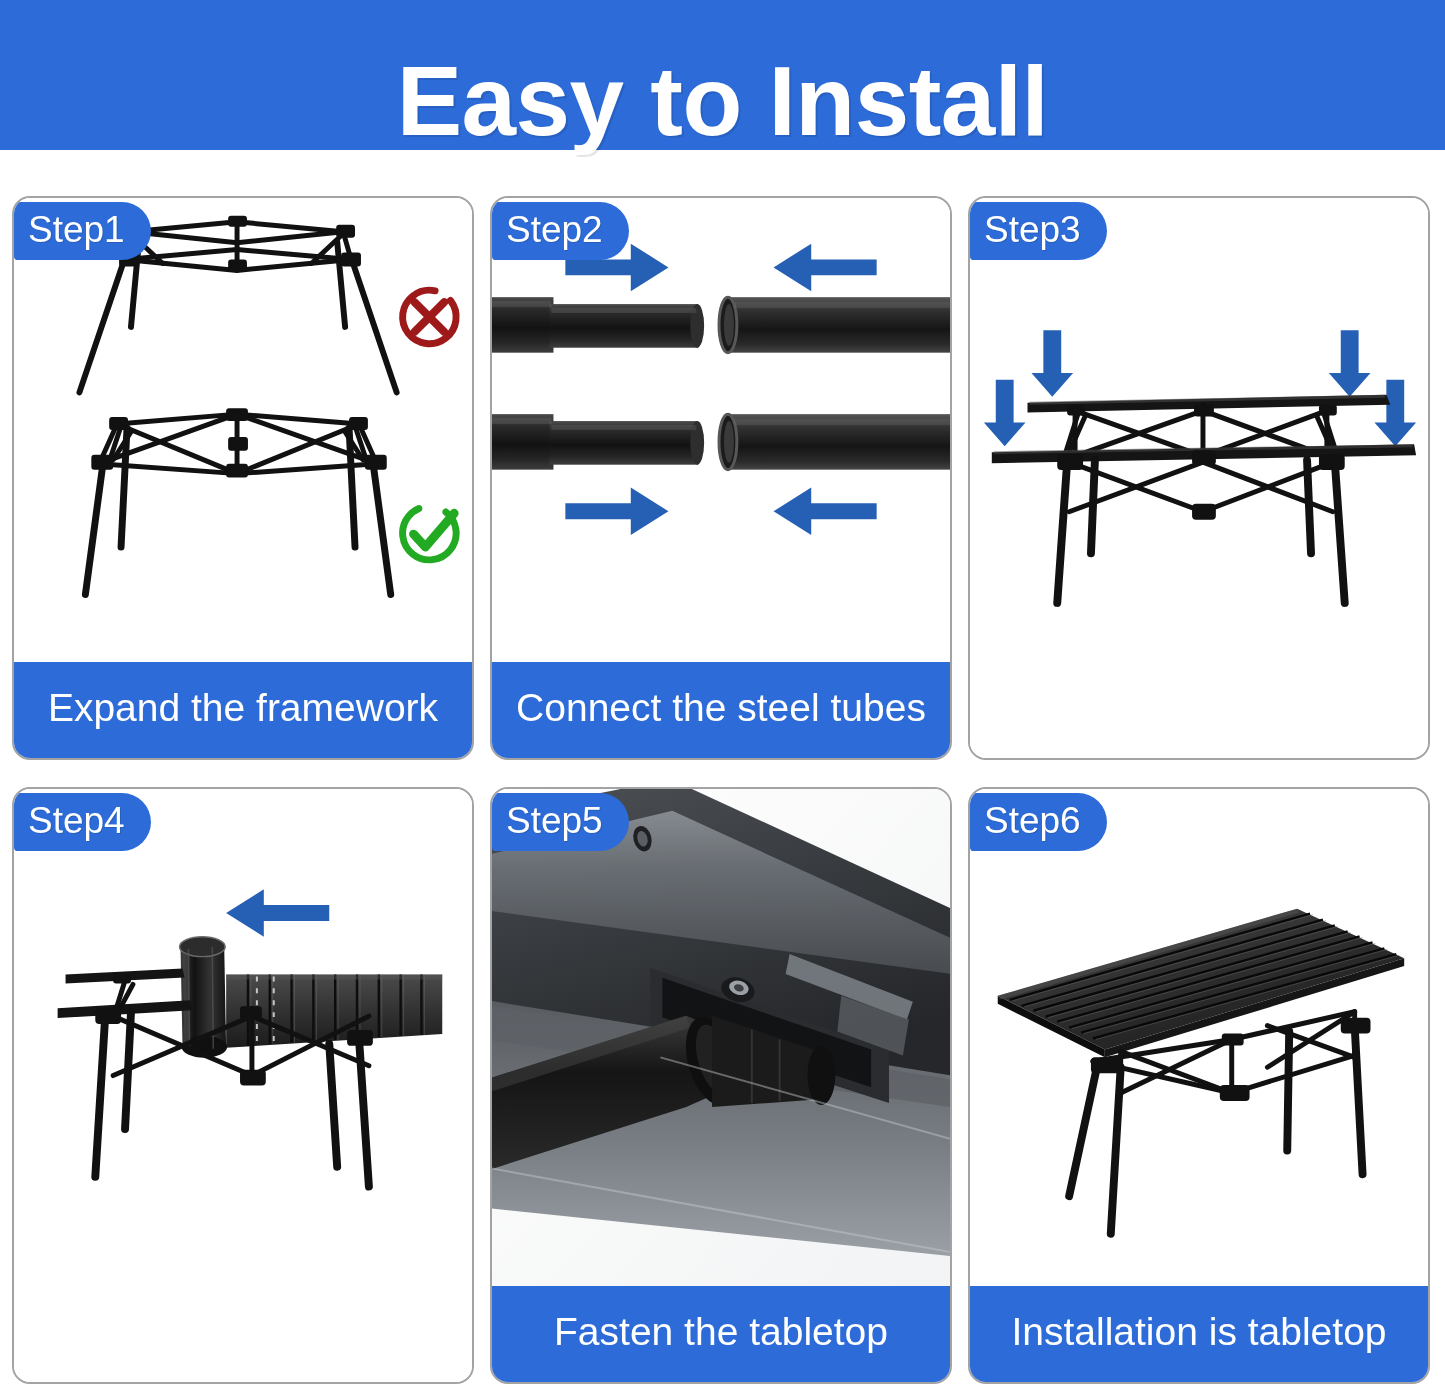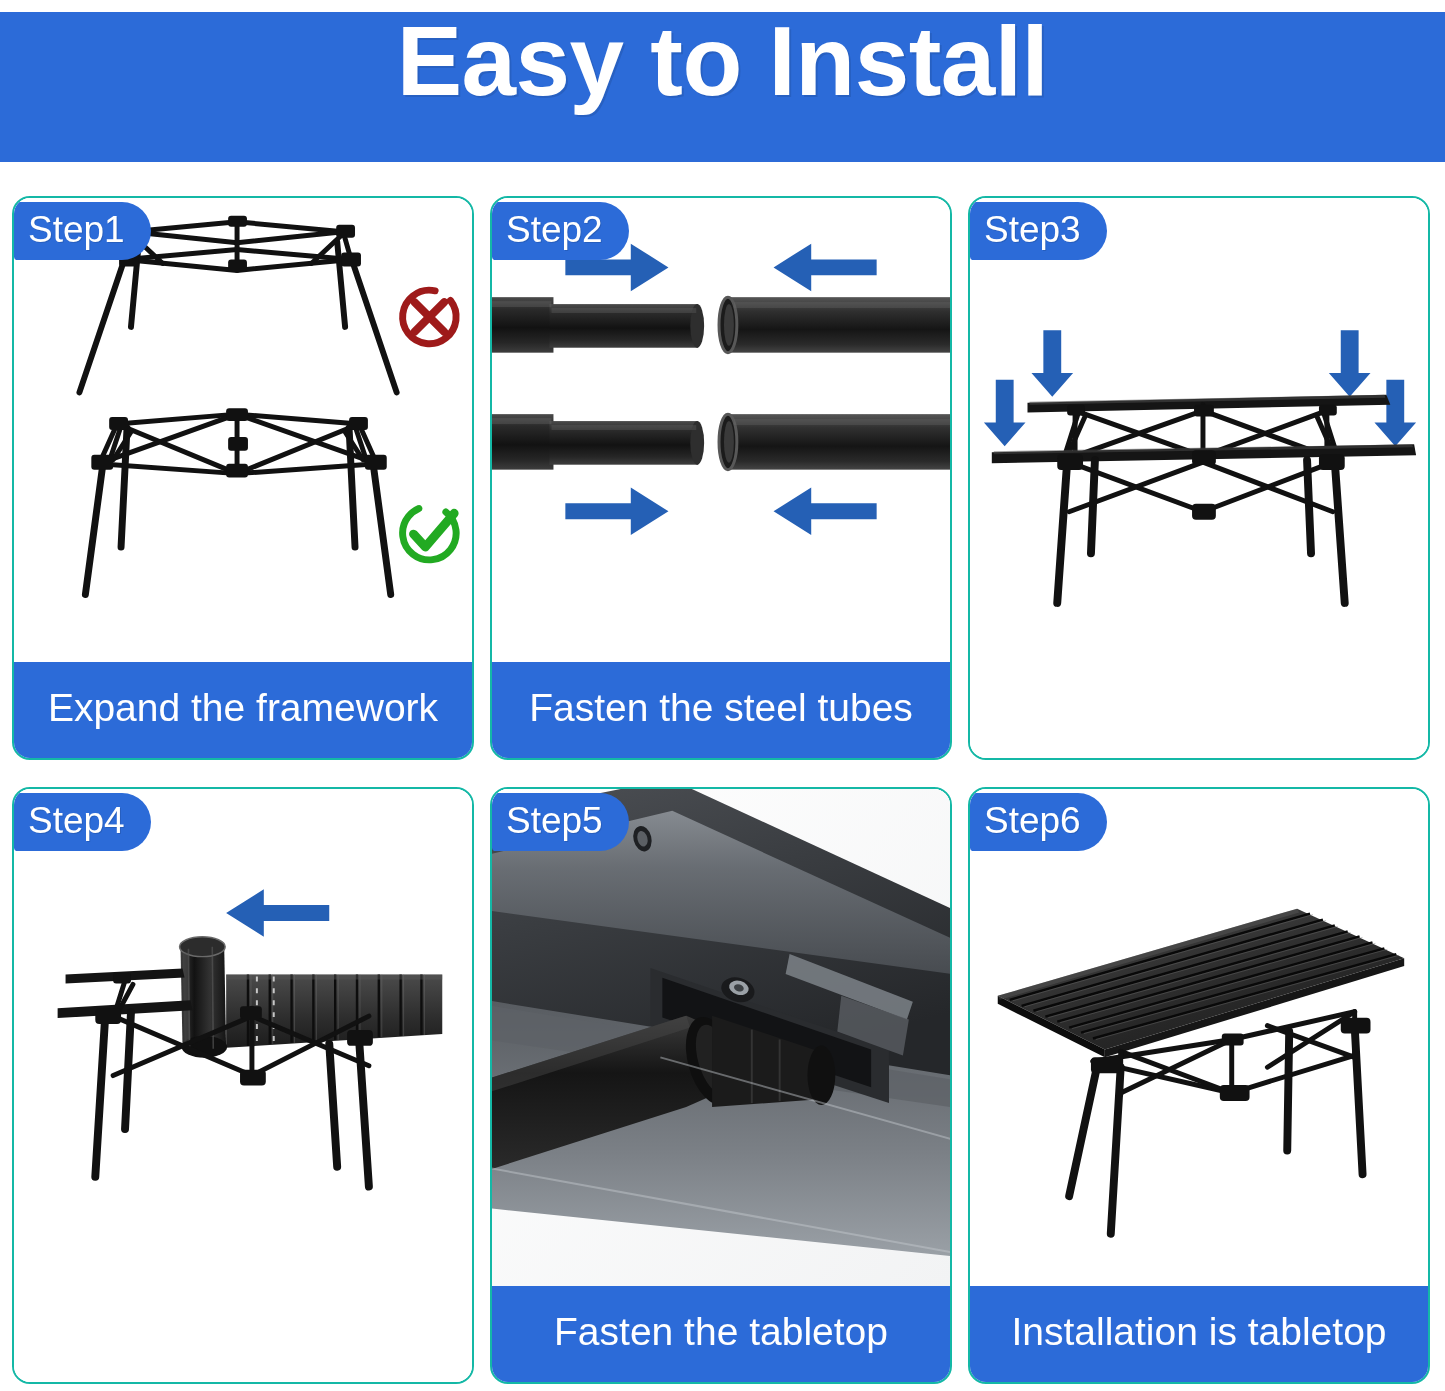--- a/index.html
+++ b/index.html
@@ -16,26 +16,26 @@
     width: 1445px;
     height: 1391px;
     position: relative;
     background: #ffffff;
   }
 
   
   .header-banner {
     position: absolute;
     left: 0;
-    top: 12px;
+    top: 0;
     width: 1445px;
     height: 150px;
     background: #2c6bd8;
     display: flex;
-    align-items: flex-start;
+    align-items: flex-end;
     justify-content: center;
   }
   .header-title {
     color: #ffffff;
     font-size: 98px;
     font-weight: bold;
     letter-spacing: -0.5px;
     line-height: 1;
     text-shadow: 2px 2px 0 rgba(0,0,0,0.10);
     font-family: "Liberation Sans", sans-serif;
@@ -51,21 +51,21 @@
     display: grid;
     grid-template-columns: 462px 462px 462px;
     grid-template-rows: 564px 597px;
     column-gap: 16px;
     row-gap: 27px;
   }
 
   .card {
     position: relative;
     background: #ffffff;
-    border: 2px solid #14b8a6;
+    border: 2px solid #a3a3a3;
     border-radius: 18px;
     overflow: hidden;
     display: flex;
     flex-direction: column;
   }
 
   .card-art {
     flex: 1 1 auto;
     position: relative;
     overflow: hidden;
@@ -267,21 +267,21 @@
           <g fill="#2560b5">
             <path d="M74 308 L140 308 L140 292 L178 316 L140 340 L140 324 L74 324 Z"></path>
           </g>
           <g fill="#2560b5">
             <path d="M388 308 L322 308 L322 292 L284 316 L322 340 L322 324 L388 324 Z"></path>
           </g>
         </svg>
         <div class="step-badge">Step2</div>
       </div>
       <div class="caption">
-        <span>Fasten the steel tubes</span>
+        <span>Connect the steel tubes</span>
       </div>
     </div>
 
     <div class="card">
       <div class="card-art">
         <svg viewBox="0 0 462 468" preserveAspectRatio="xMidYMid meet">
 
           <g fill="#2560b5">
             <path d="M74 85 L92 85 L92 128 L104 128 L83 152 L62 128 L74 128 Z"></path>
             <path d="M374 85 L392 85 L392 128 L404 128 L383 152 L362 128 L374 128 Z"></path>

